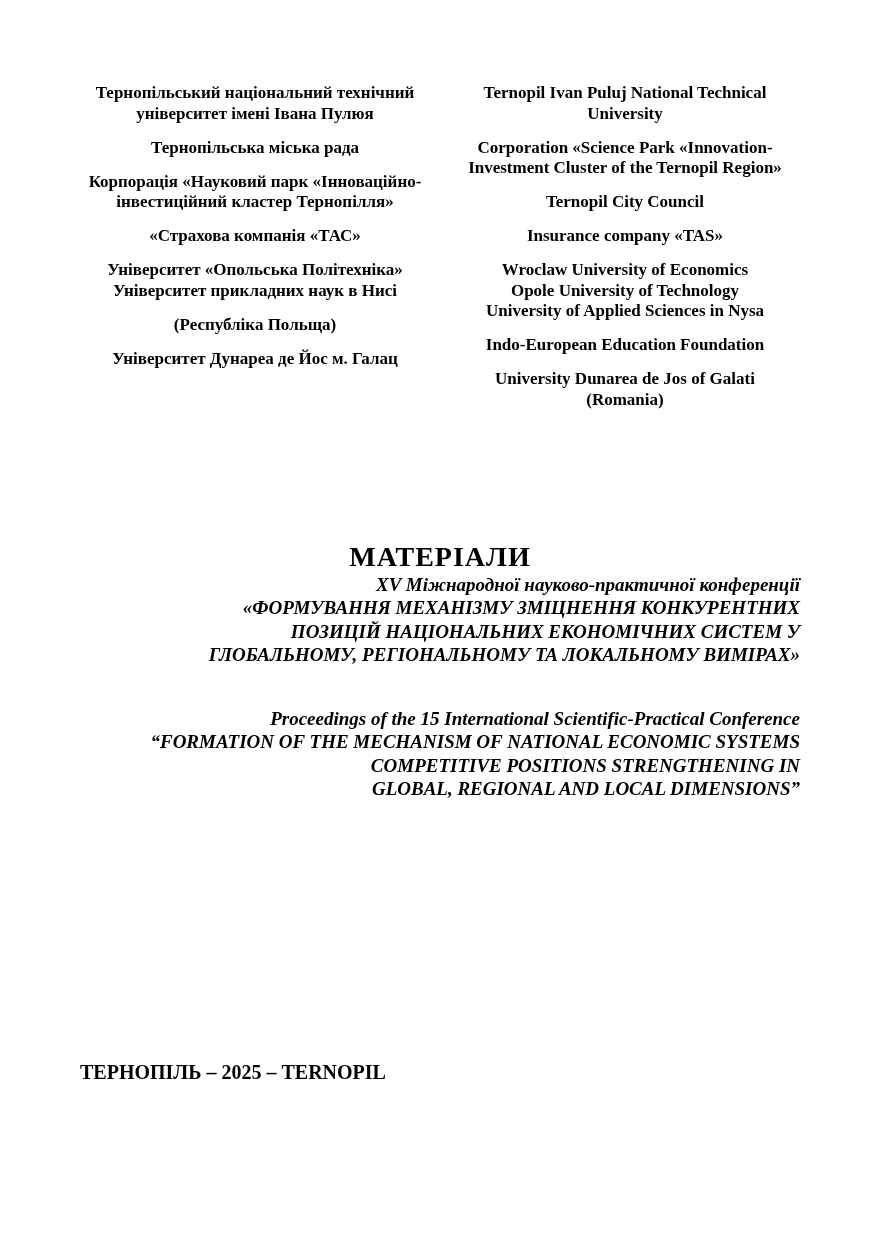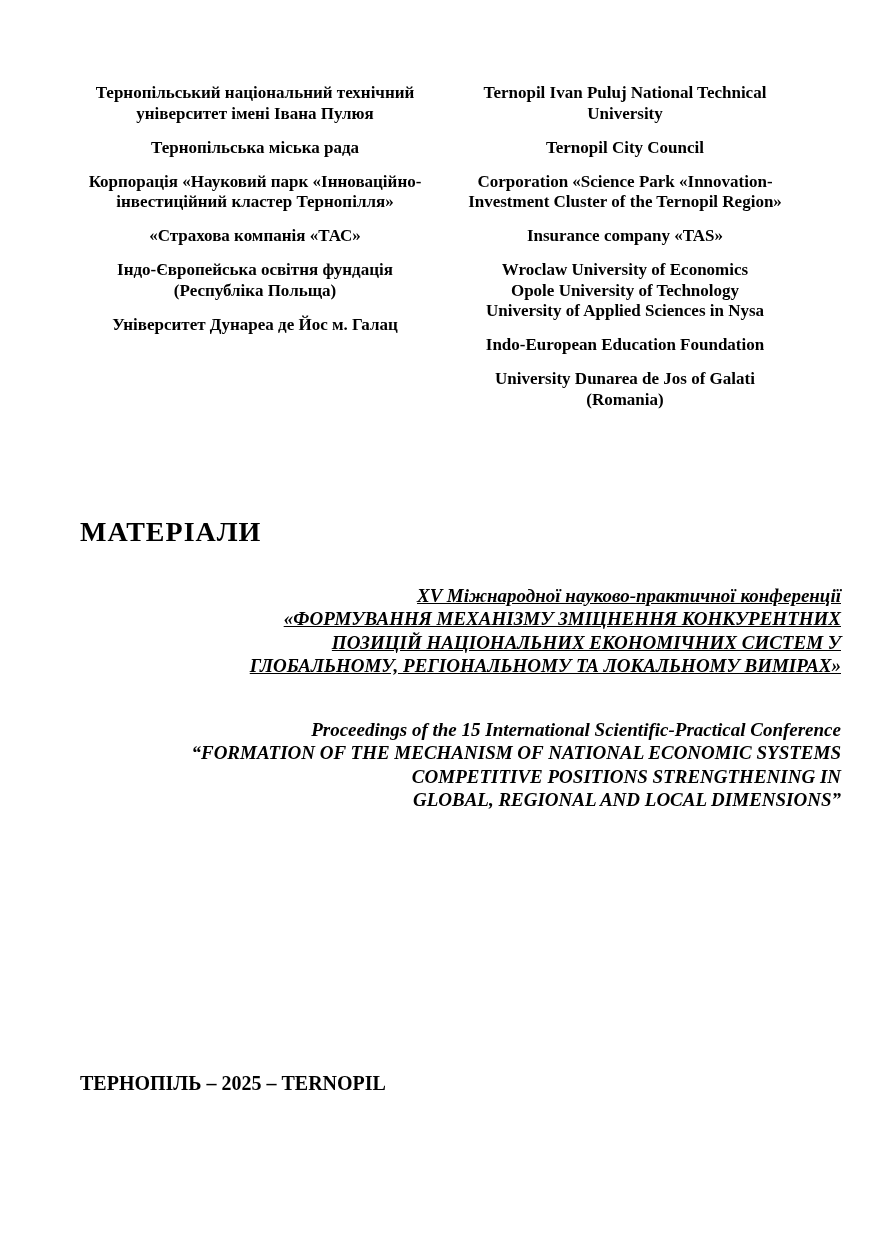--- a/index.html
+++ b/index.html
@@ -8,55 +8,54 @@
     background: #ffffff;
   }
   .page {
     position: relative;
     width: 877px;
     height: 1240px;
     background: #ffffff;
     color: #000000;
     font-family: "Liberation Serif", "DejaVu Serif", serif;
     box-sizing: border-box;
-    padding: 83px 36px 0 80px;
+    padding: 83px 77px 0 80px;
     overflow: hidden;
   }
   .org-grid {
     display: flex;
     flex-direction: row;
     gap: 20px;
   }
   .org-col {
     width: 350px;
     text-align: center;
   }
   .org-group {
     margin-bottom: 13.5px;
   }
   .org-line {
     font-size: 17px;
     line-height: 20.5px;
     font-weight: bold;
   }
   .main-title {
-    margin-top: 92px;
+    margin-top: 117px;
+    text-align: center;
     font-size: 28px;
     line-height: 32px;
     font-weight: bold;
     letter-spacing: 1px;
   }
   .conf-block {
     text-align: right;
     font-weight: bold;
     font-style: italic;
   }
   .conf-block.uk {
-    margin-top: 36px;
-    text-decoration: underline;
   }
   .conf-block.en {
     margin-top: 40px;
   }
   .conf-line {
     font-size: 19px;
     line-height: 23.5px;
   }
   .imprint {
     margin-top: 258px;
@@ -81,41 +80,42 @@
         <div class="org-line">Тернопільська міська рада</div>
       </div>
       <div class="org-group">
         <div class="org-line">Корпорація «Науковий парк «Інноваційно-</div>
         <div class="org-line">інвестиційний кластер Тернопілля»</div>
       </div>
       <div class="org-group">
         <div class="org-line">«Страхова компанія «ТАС»</div>
       </div>
       <div class="org-group">
+        <div class="org-line">Університет «Опольська Політехніка»</div>
+        <div class="org-line">Університет прикладних наук в Нисі</div>
       </div>
       <div class="org-group">
-        <div class="org-line">Індо-Європейська освітня фундація</div>
         <div class="org-line">(Республіка Польща)</div>
       </div>
       <div class="org-group">
         <div class="org-line">Університет Дунареа де Йос м. Галац</div>
       </div>
     </div>
 
     <div class="org-col">
       <div class="org-group">
         <div class="org-line">Ternopil Ivan Puluj National Technical</div>
         <div class="org-line">University</div>
       </div>
       <div class="org-group">
-        <div class="org-line">Ternopil City Council</div>
+        <div class="org-line">Corporation «Science Park «Innovation-</div>
+        <div class="org-line">Investment Cluster of the Ternopil Region»</div>
       </div>
       <div class="org-group">
-        <div class="org-line">Corporation «Science Park «Innovation-</div>
-        <div class="org-line">Investment Cluster of the Ternopil Region»</div>
+        <div class="org-line">Ternopil City Council</div>
       </div>
       <div class="org-group">
         <div class="org-line">Insurance company «TAS»</div>
       </div>
       <div class="org-group">
         <div class="org-line">Wroclaw University of Economics</div>
         <div class="org-line">Opole University of Technology</div>
         <div class="org-line">University of Applied Sciences in Nysa</div>
       </div>
       <div class="org-group">

